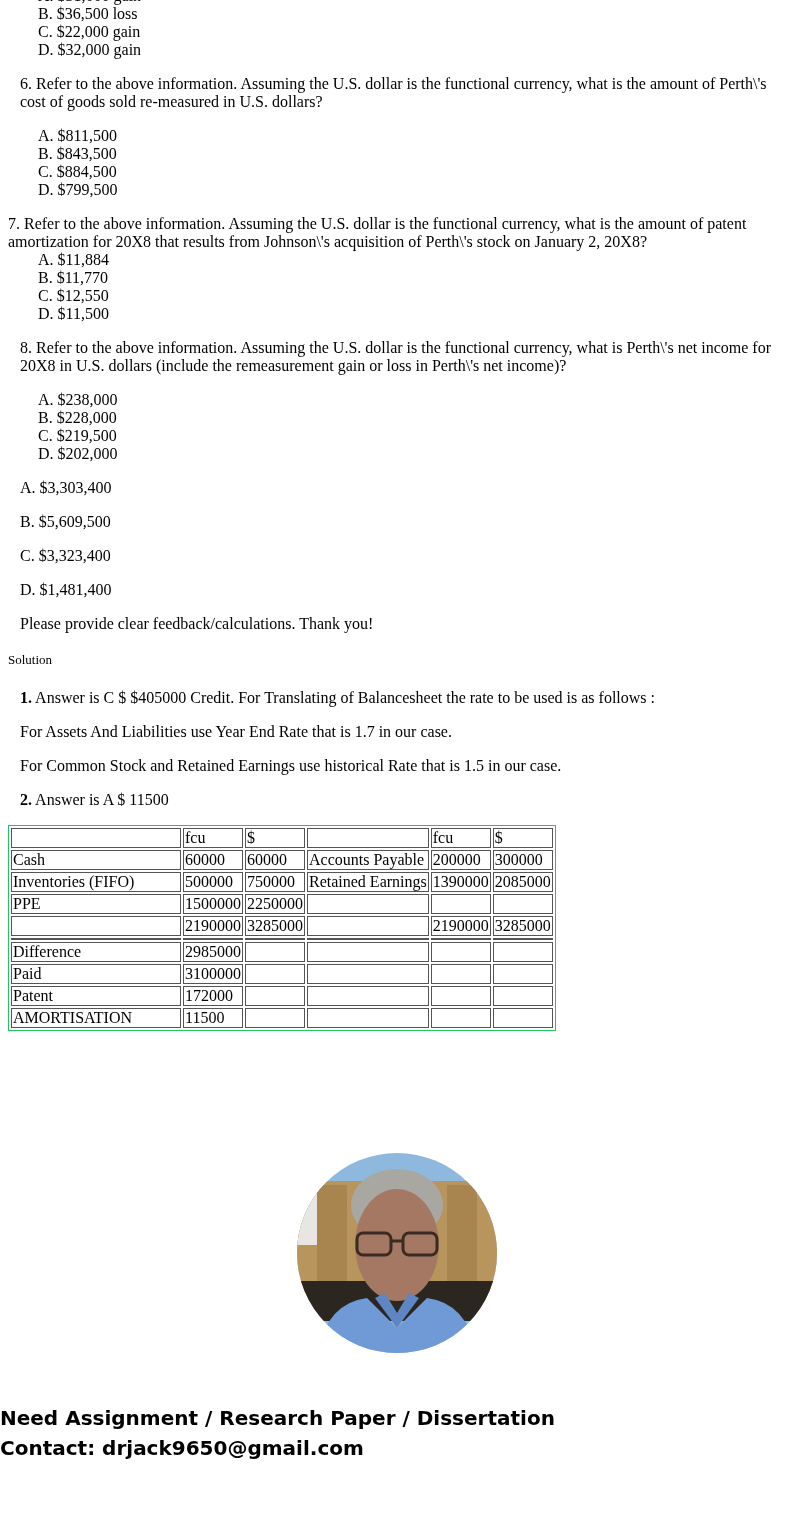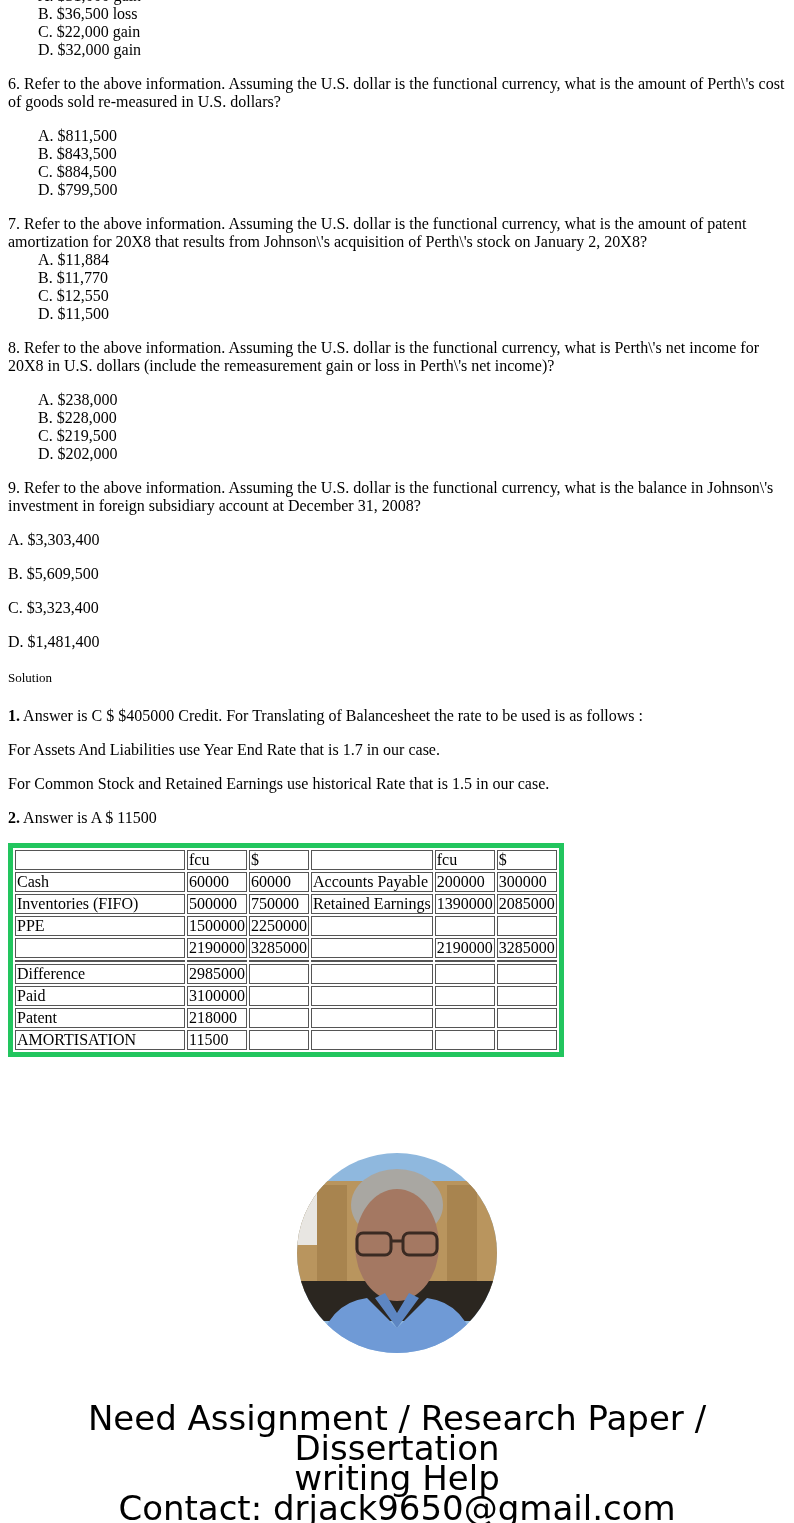--- a/index.html
+++ b/index.html
@@ -7,27 +7,27 @@
       width: 794px;
       height: 1523px;
       overflow: hidden;
       position: relative;
       font-family: "Liberation Serif", serif;
       font-size: 16px;
       line-height: 18px;
       color: #000;
     }
     .content { position: absolute; left: 8px; top: -13px; width: 778px; }
-    p { margin: 0 0 16px 0; }
+    p { margin: 0 0 16px 12px; }
     .opts div { height: 18px; margin-left: 30px; }
     .q { margin: 0 0 16px 0; }
     h3 { font-size: 13px; font-weight: normal; margin: 7px 0 18px 0; line-height: 22px; }
     b { font-weight: bold; }
     table.sol {
-      border: 5px solid #22c55e;
+      border: 1px solid #22c55e;
       border-collapse: separate;
       border-spacing: 2px;
       margin: 0 0 0 0;
       font-size: 16px;
     }
     table.sol td {
       border: 1px solid #555;
       padding: 0 1px;
       height: 18px;
       line-height: 18px;
@@ -36,24 +36,24 @@
     table.sol td.c0 { width: 166px; }
     table.sol td.c1 { width: 54px; }
     table.sol td.c2 { width: 54px; }
     table.sol td.c3 { width: 116px; }
     table.sol td.c4 { width: 54px; }
     table.sol td.c5 { width: 54px; }
     tr.sep td { height: 0; padding: 0; line-height: 0; font-size: 0; border-width: 1px; }
     .avatar-wrap { position: absolute; left: 297px; top: 1153px; width: 200px; height: 200px; border-radius: 50%; overflow: hidden; }
     .promo {
       position: absolute; left: 0; top: 1403px; width: 794px;
-      text-align: center;
+      text-align: left;
       font-family: "DejaVu Sans", sans-serif;
-      font-weight: normal;
-      font-size: 34px;
+      font-weight: bold;
+      font-size: 20px;
       line-height: 30px;
     }
   </style>
 </head>
 <body>
 
 <div class="content">
   <div class="opts q">
     <div>A. $31,000 gain</div>
     <div>B. $36,500 loss</div>
@@ -78,26 +78,26 @@
   </div>
 
   <p>8. Refer to the above information. Assuming the U.S. dollar is the functional currency, what is Perth\'s net income for 20X8 in U.S. dollars (include the remeasurement gain or loss in Perth\'s net income)?</p>
   <div class="opts q">
     <div>A. $238,000</div>
     <div>B. $228,000</div>
     <div>C. $219,500</div>
     <div>D. $202,000</div>
   </div>
 
-  <p>9. Refer to the above information. Assuming the U.S. dollar is the functional currency, what is the balance in Johnson\'s investment in foreign subsidiary account at December 31, 2008?</p>
   <p>A. $3,303,400</p>
   <p>B. $5,609,500</p>
   <p>C. $3,323,400</p>
   <p>D. $1,481,400</p>
 
+  <p>Please provide clear feedback/calculations. Thank you!</p>
 
   <h3>Solution</h3>
 
   <p><b>1.</b><span> Answer is C $ $405000 Credit. For Translating of Balancesheet the rate to be used is as follows :</span></p>
   <p>For Assets And Liabilities use Year End Rate that is 1.7 in our case.</p>
   <p>For Common Stock and Retained Earnings use historical Rate that is 1.5 in our case.</p>
   <p><b>2.</b><span> Answer is A $ 11500</span></p>
 
   <table class="sol">
     <tbody>
@@ -160,21 +160,21 @@
       <tr>
         <td>Paid</td>
         <td>3100000</td>
         <td></td>
         <td></td>
         <td></td>
         <td></td>
       </tr>
       <tr>
         <td>Patent</td>
-        <td>218000</td>
+        <td>172000</td>
         <td></td>
         <td></td>
         <td></td>
         <td></td>
       </tr>
       <tr>
         <td>AMORTISATION</td>
         <td>11500</td>
         <td></td>
         <td></td>
@@ -198,15 +198,14 @@
     <rect x="60" y="80" width="34" height="22" rx="6" fill="none" stroke="#3a2a22" stroke-width="3"></rect>
     <rect x="106" y="80" width="34" height="22" rx="6" fill="none" stroke="#3a2a22" stroke-width="3"></rect>
     <line x1="94" y1="88" x2="106" y2="88" stroke="#3a2a22" stroke-width="3"></line>
     <path d="M20 200 Q30 150 70 145 L100 175 L130 145 Q170 150 180 200 Z" fill="#6f9ad6"></path>
     <path d="M78 145 L100 175 L122 145 L112 140 L100 160 L88 140 Z" fill="#5d86c2"></path>
   </svg>
 </div>
 
 <div class="promo">
   <div>Need Assignment / Research Paper / Dissertation</div>
-  <div>writing Help</div>
   <div>Contact: drjack9650@gmail.com</div>
 </div>
 
 </body></html>

